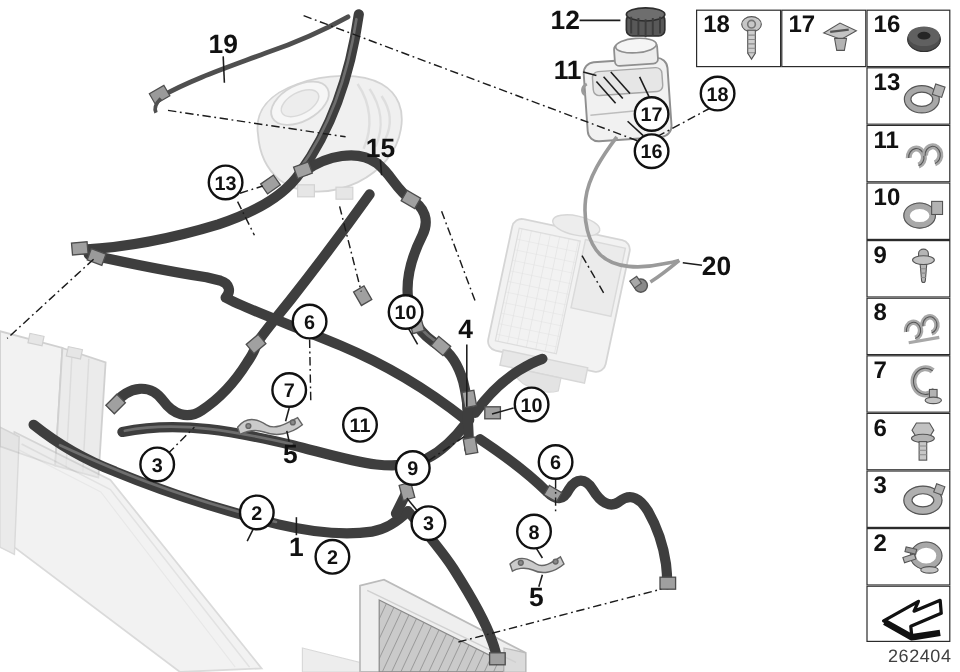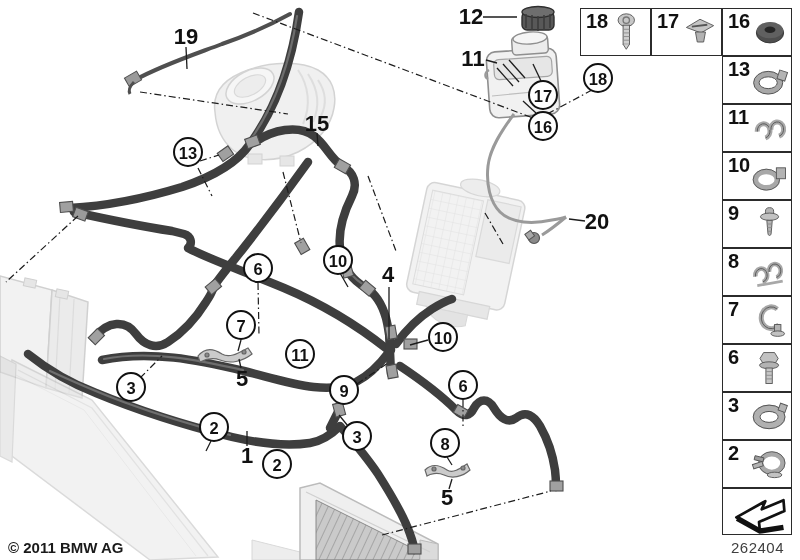--- a/index.html
+++ b/index.html
@@ -11,21 +11,21 @@
   .callout.circled{width:30px;height:30px;border:2.6px solid #111;border-radius:50%;
       background:#fff;font-weight:bold;font-size:16.5px;line-height:29px;text-align:center;
       box-sizing:border-box;}
   .callout.plain{font-weight:bold;font-size:22px;line-height:22px;}
   
   .cell{position:absolute;border:1.6px solid #2b2b2b;background:#fff;box-sizing:border-box;}
   .cell .num{position:absolute;left:5px;top:1px;font-weight:bold;font-size:20px;color:#111;}
   .cell .icon{position:absolute;right:1px;top:50%;transform:translateY(-50%);line-height:0;}
   .cell.arrowcell .icon{right:3px;}
   .footer-copy{position:absolute;left:8px;top:539px;font-size:15px;font-weight:bold;color:#1a1a1a;}
-  .diagram-no{position:absolute;top:539px;left:722px;width:71px;text-align:center;
+  .diagram-no{position:absolute;top:539px;left:722px;width:71px;text-align:right;
       font-size:15px;color:#3f3f3f;letter-spacing:.5px;}
 </style>
 </head>
 <body>
 
 <div class="stage">
 
   <svg class="diagram" width="800" height="560" viewBox="0 0 800 560">
     <defs>
       <pattern id="mesh" width="8" height="9" patternUnits="userSpaceOnUse">
@@ -346,15 +346,14 @@
           </svg></span>
       </div>
       <div class="cell arrowcell" style="left: 722px; top: 488px; width: 70px; height: 47px;">
         <span class="icon"><svg width="58" height="44" viewBox="0 0 64 48" xmlns="http://www.w3.org/2000/svg">
             <polygon points="59,11 35,21 39,12 7,30 33,45 32,35 60,23" fill="#ffffff" stroke="#111" stroke-width="3" stroke-linejoin="round"></polygon>
             <path d="M8,31 L33,45 L59,41" fill="none" stroke="#111" stroke-width="6"></path>
           </svg></span>
       </div>
     </div>
 
-  <div class="footer-copy">© 2011 BMW AG</div>
   <div class="diagram-no">262404</div>
 </div>
 
 </body></html>

